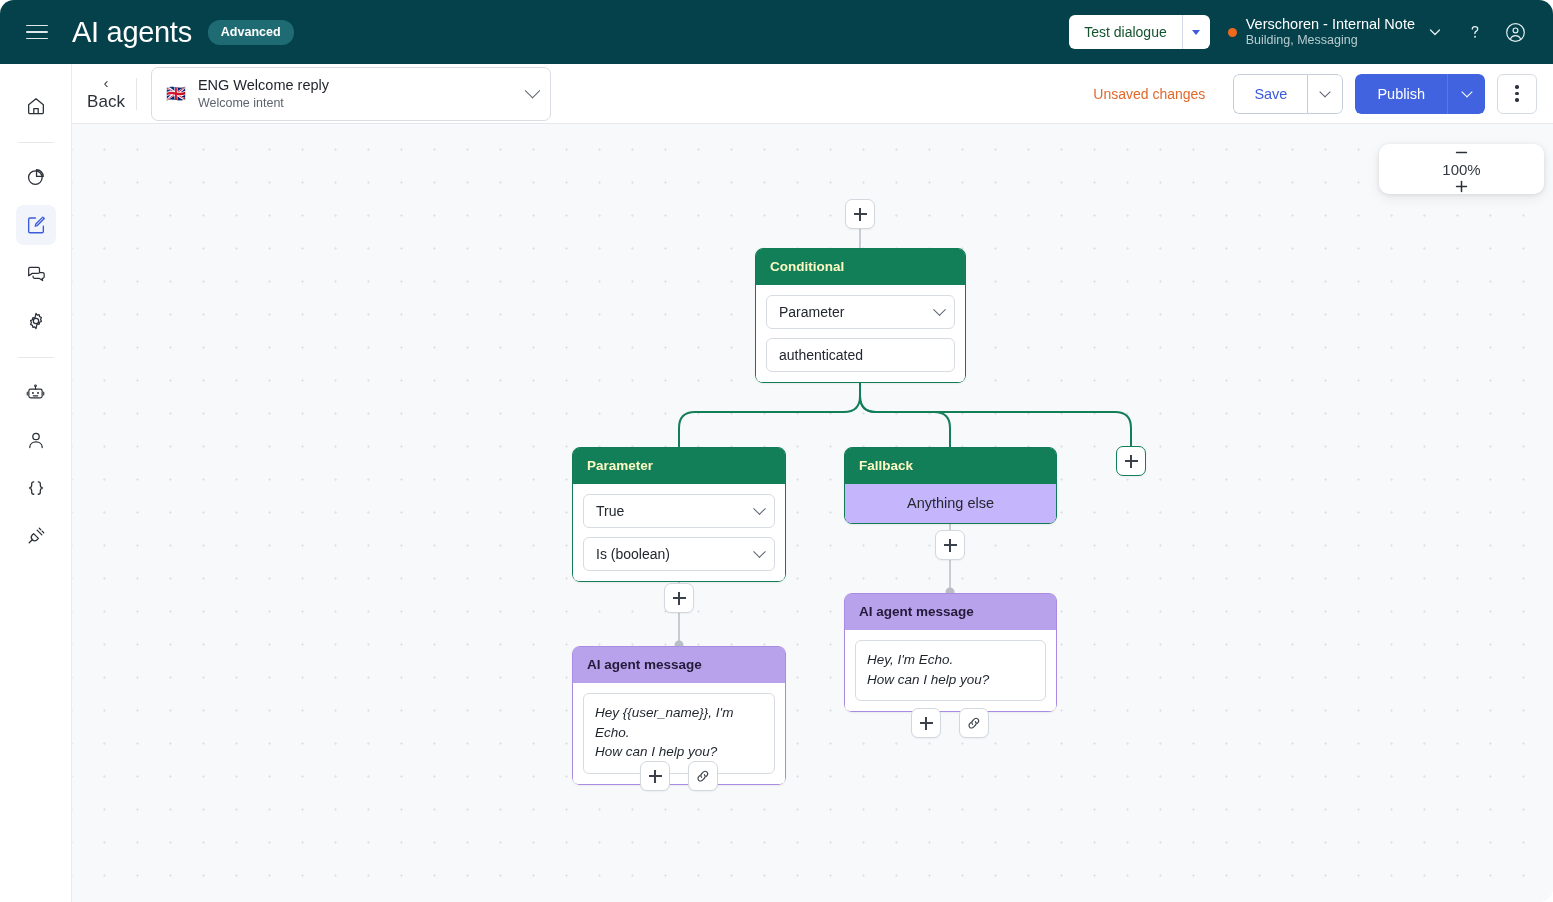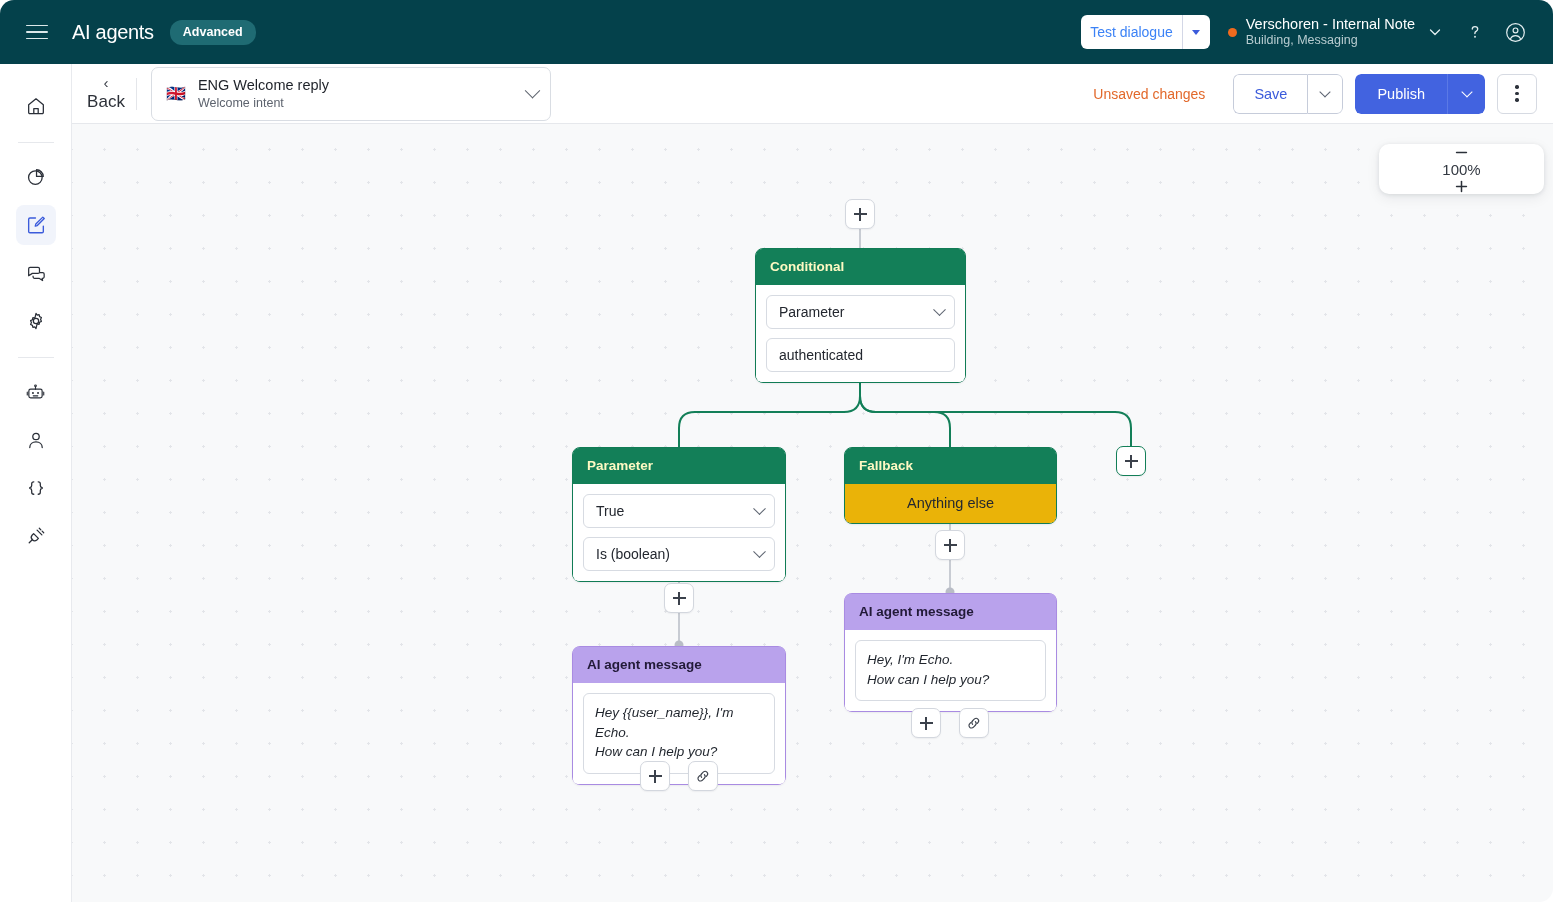--- a/index.html
+++ b/index.html
@@ -35,21 +35,21 @@
     width: 26px; height: 26px;
     display: flex; flex-direction: column; justify-content: center; gap: 5px;
     cursor: pointer;
     margin-right: 20px;
   }
   .hamburger span {
     display: block; height: 1.6px; width: 22px; background: #dce8ea; border-radius: 2px;
   }
   .app-title {
     color: #ffffff;
-    font-size: 20px;
+    font-size: 29px;
     font-weight: 400;
     letter-spacing: -0.3px;
     white-space: nowrap;
   }
   .badge-advanced {
     margin-left: 16px;
     background: #1f6b73;
     color: #ffffff;
     font-size: 12.5px;
     font-weight: 700;
@@ -61,23 +61,23 @@
 
   .test-dialogue-group {
     display: flex; align-items: stretch;
     background: #ffffff;
     border-radius: 6px;
     overflow: hidden;
     height: 34px;
     margin-right: 18px;
   }
   .test-dialogue-btn {
-    color: #3b82f6;
+    color: #14532d;
     font-size: 14px;
-    padding: 0 9px;
+    padding: 0 15px;
     display: flex; align-items: center;
     cursor: pointer;
     white-space: nowrap;
   }
   .test-dialogue-caret {
     width: 28px;
     border-left: 1px solid #d3d7e6;
     display: flex; align-items: center; justify-content: center;
     cursor: pointer;
   }
@@ -330,21 +330,21 @@
   .field .fval { flex: 1 1 auto; white-space: nowrap; overflow: hidden; text-overflow: ellipsis; }
   .field .chev-f {
     width: 9px; height: 9px;
     border-right: 1.5px solid #5f6672;
     border-bottom: 1.5px solid #5f6672;
     transform: rotate(45deg) translate(-2px,-2px);
     flex: 0 0 auto;
   }
 
   .fallback-val {
-    background: #eab308;
+    background: #c4b5fd;
     border-radius: 0 0 6px 6px;
     padding: 11px 10px 12px;
     text-align: center;
     font-size: 14.5px;
     color: #24282f;
   }
 
   .msg-box {
     border: 1px solid #d7dbe2;
     border-radius: 6px;

